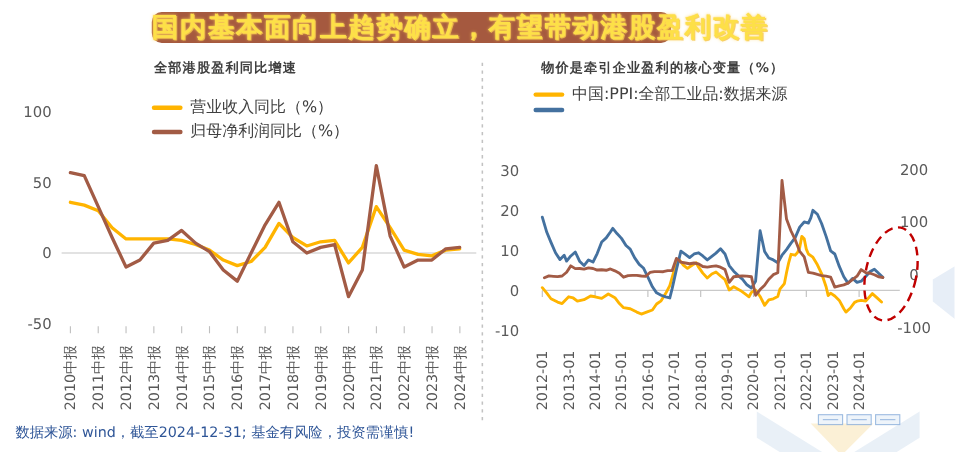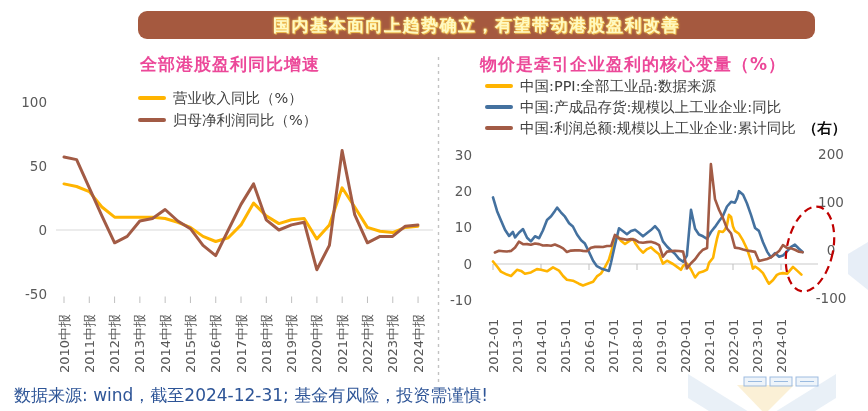--- a/index.html
+++ b/index.html
@@ -1,27 +1,27 @@
 <!DOCTYPE html>
 <html><head>
 <meta charset="utf-8">
 <style>
   html,body{margin:0;padding:0;background:#fff;}
   .page{position:relative;width:868px;height:411px;background:#ffffff;overflow:hidden;
         font-family:"DejaVu Sans","Liberation Sans",sans-serif;}
-  .banner{position:absolute;left:138px;top:11px;width:677px;height:28px;border-radius:9px;
-          color:#fef9c3;font-weight:bold;font-size:17px;letter-spacing:1.5px;text-align:center;
+  .banner{position:absolute;left:138px;top:11px;width:472px;height:28px;border-radius:9px;
+          color:#fde047;font-weight:bold;font-size:24px;letter-spacing:1.5px;text-align:center;
           line-height:29px;white-space:nowrap;
           text-shadow:0 0 3px rgba(255,213,90,.95),0 0 1px rgba(255,213,90,.9),1px 1px 0 rgba(243,192,75,.8);}
-  .chart-title{position:absolute;font-size:17px;font-weight:600;color:#ec4899;letter-spacing:1px;white-space:nowrap;}
+  .chart-title{position:absolute;font-size:12px;font-weight:600;color:#404040;letter-spacing:1px;white-space:nowrap;}
   .legend-row{position:absolute;display:flex;align-items:center;gap:7px;font-size:14.5px;
               color:#404040;white-space:nowrap;line-height:18px;}
   .swatch{display:inline-block;width:28px;height:3.5px;border-radius:2px;flex:0 0 auto;}
   .suffix-bold{font-weight:bold;color:#0a0a0a;}
-  .footer{position:absolute;left:14px;top:384px;font-size:17px;font-weight:500;white-space:nowrap;}
+  .footer{position:absolute;left:14px;top:384px;font-size:13px;font-weight:500;white-space:nowrap;}
   svg.canvas{position:absolute;left:0;top:0;}
   svg text{font-family:"DejaVu Sans","Liberation Sans",sans-serif;}
 </style>
 </head>
 <body>
 
 <div class="page">
 
   <svg id="cv" class="canvas" width="868" height="411" viewBox="0 0 868 411">
       <g>
@@ -118,29 +118,23 @@
   <div class="chart-title" style="left:140px;top:53px">全部港股盈利同比增速</div>
   <div class="legend-row" style="left:138px;top:111px">
     <span class="swatch" style="background: rgb(162, 91, 69);"></span>
     <span>归母净利润同比（%）</span>
   </div>
   <div class="legend-row" style="left:138px;top:89px">
     <span class="swatch" style="background: rgb(255, 180, 0);"></span>
     <span>营业收入同比（%）</span>
   </div>
 
-  <div class="chart-title" style="left:480px;top:53px">物价是牵引企业盈利的核心变量（%）</div>
+  <div class="chart-title" style="left:492px;top:53px">物价是牵引企业盈利的核心变量（%）</div>
   <div class="legend-row" style="left:485px;top:77px">
     <span class="swatch" style="background: rgb(255, 180, 0);"></span>
     <span>中国:PPI:全部工业品:数据来源</span>
   </div>
   <div class="legend-row" style="left:485px;top:98px">
     <span class="swatch" style="background: rgb(68, 113, 159);"></span>
-    <span>中国:产成品存货:规模以上工业企业:同比</span>
-  </div>
-  <div class="legend-row" style="left:485px;top:119px">
-    <span class="swatch" style="background: rgb(162, 91, 69);"></span>
-    <span>中国:利润总额:规模以上工业企业:累计同比</span>
-      <span class="suffix-bold">（右）</span>
   </div>
 
   <div class="footer" style="color: rgb(46, 85, 151);">数据来源: wind，截至2024-12-31; 基金有风险，投资需谨慎!</div>
 </div>
 
 </body></html>

